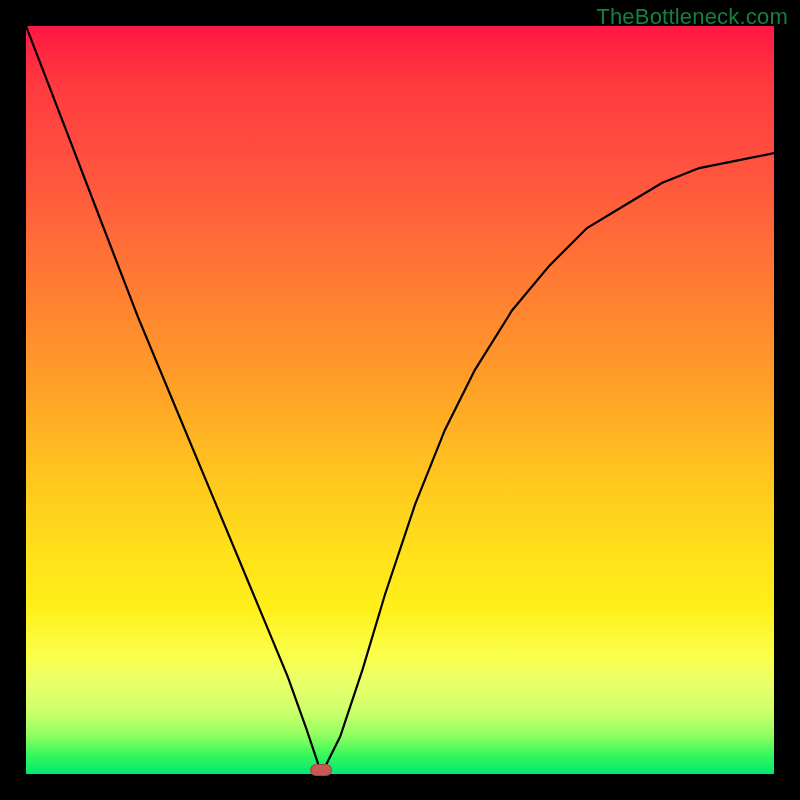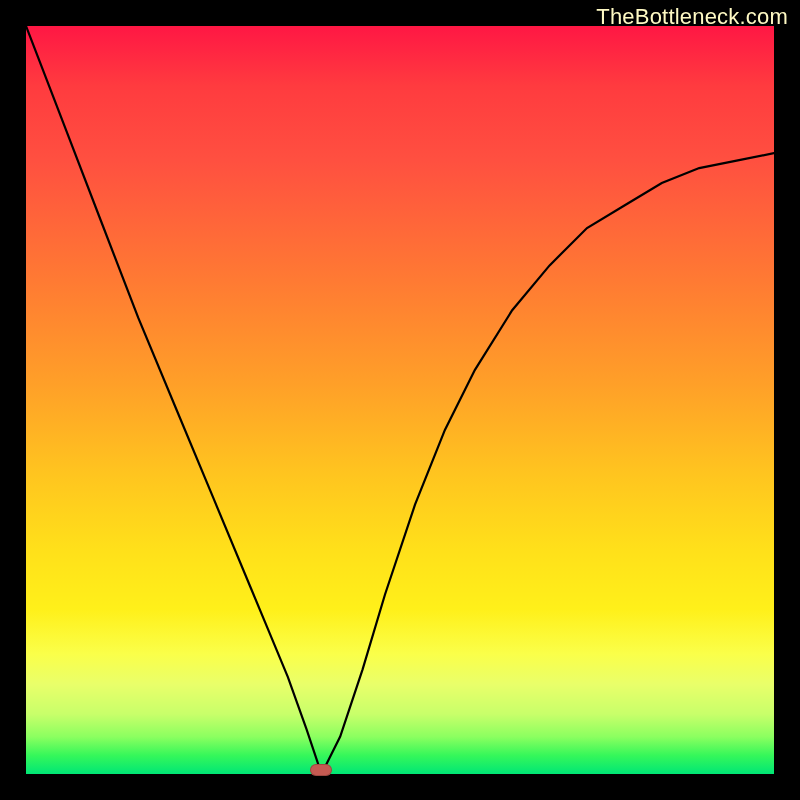--- a/index.html
+++ b/index.html
@@ -39,21 +39,21 @@
       #c8ff6a 92%,
       #8cff60 95%,
       #36f75a 97.5%,
       #00e676 100%
     );
   }
   .watermark {
     position: absolute;
     top: 4px;
     right: 12px;
-    color: #fef9c3;
+    color: #15803d;
     font-size: 22px;
     font-weight: 500;
     letter-spacing: 0.2px;
     user-select: none;
   }
   svg.curve {
     position: absolute;
     left: 0;
     top: 0;
     width: 748px;

